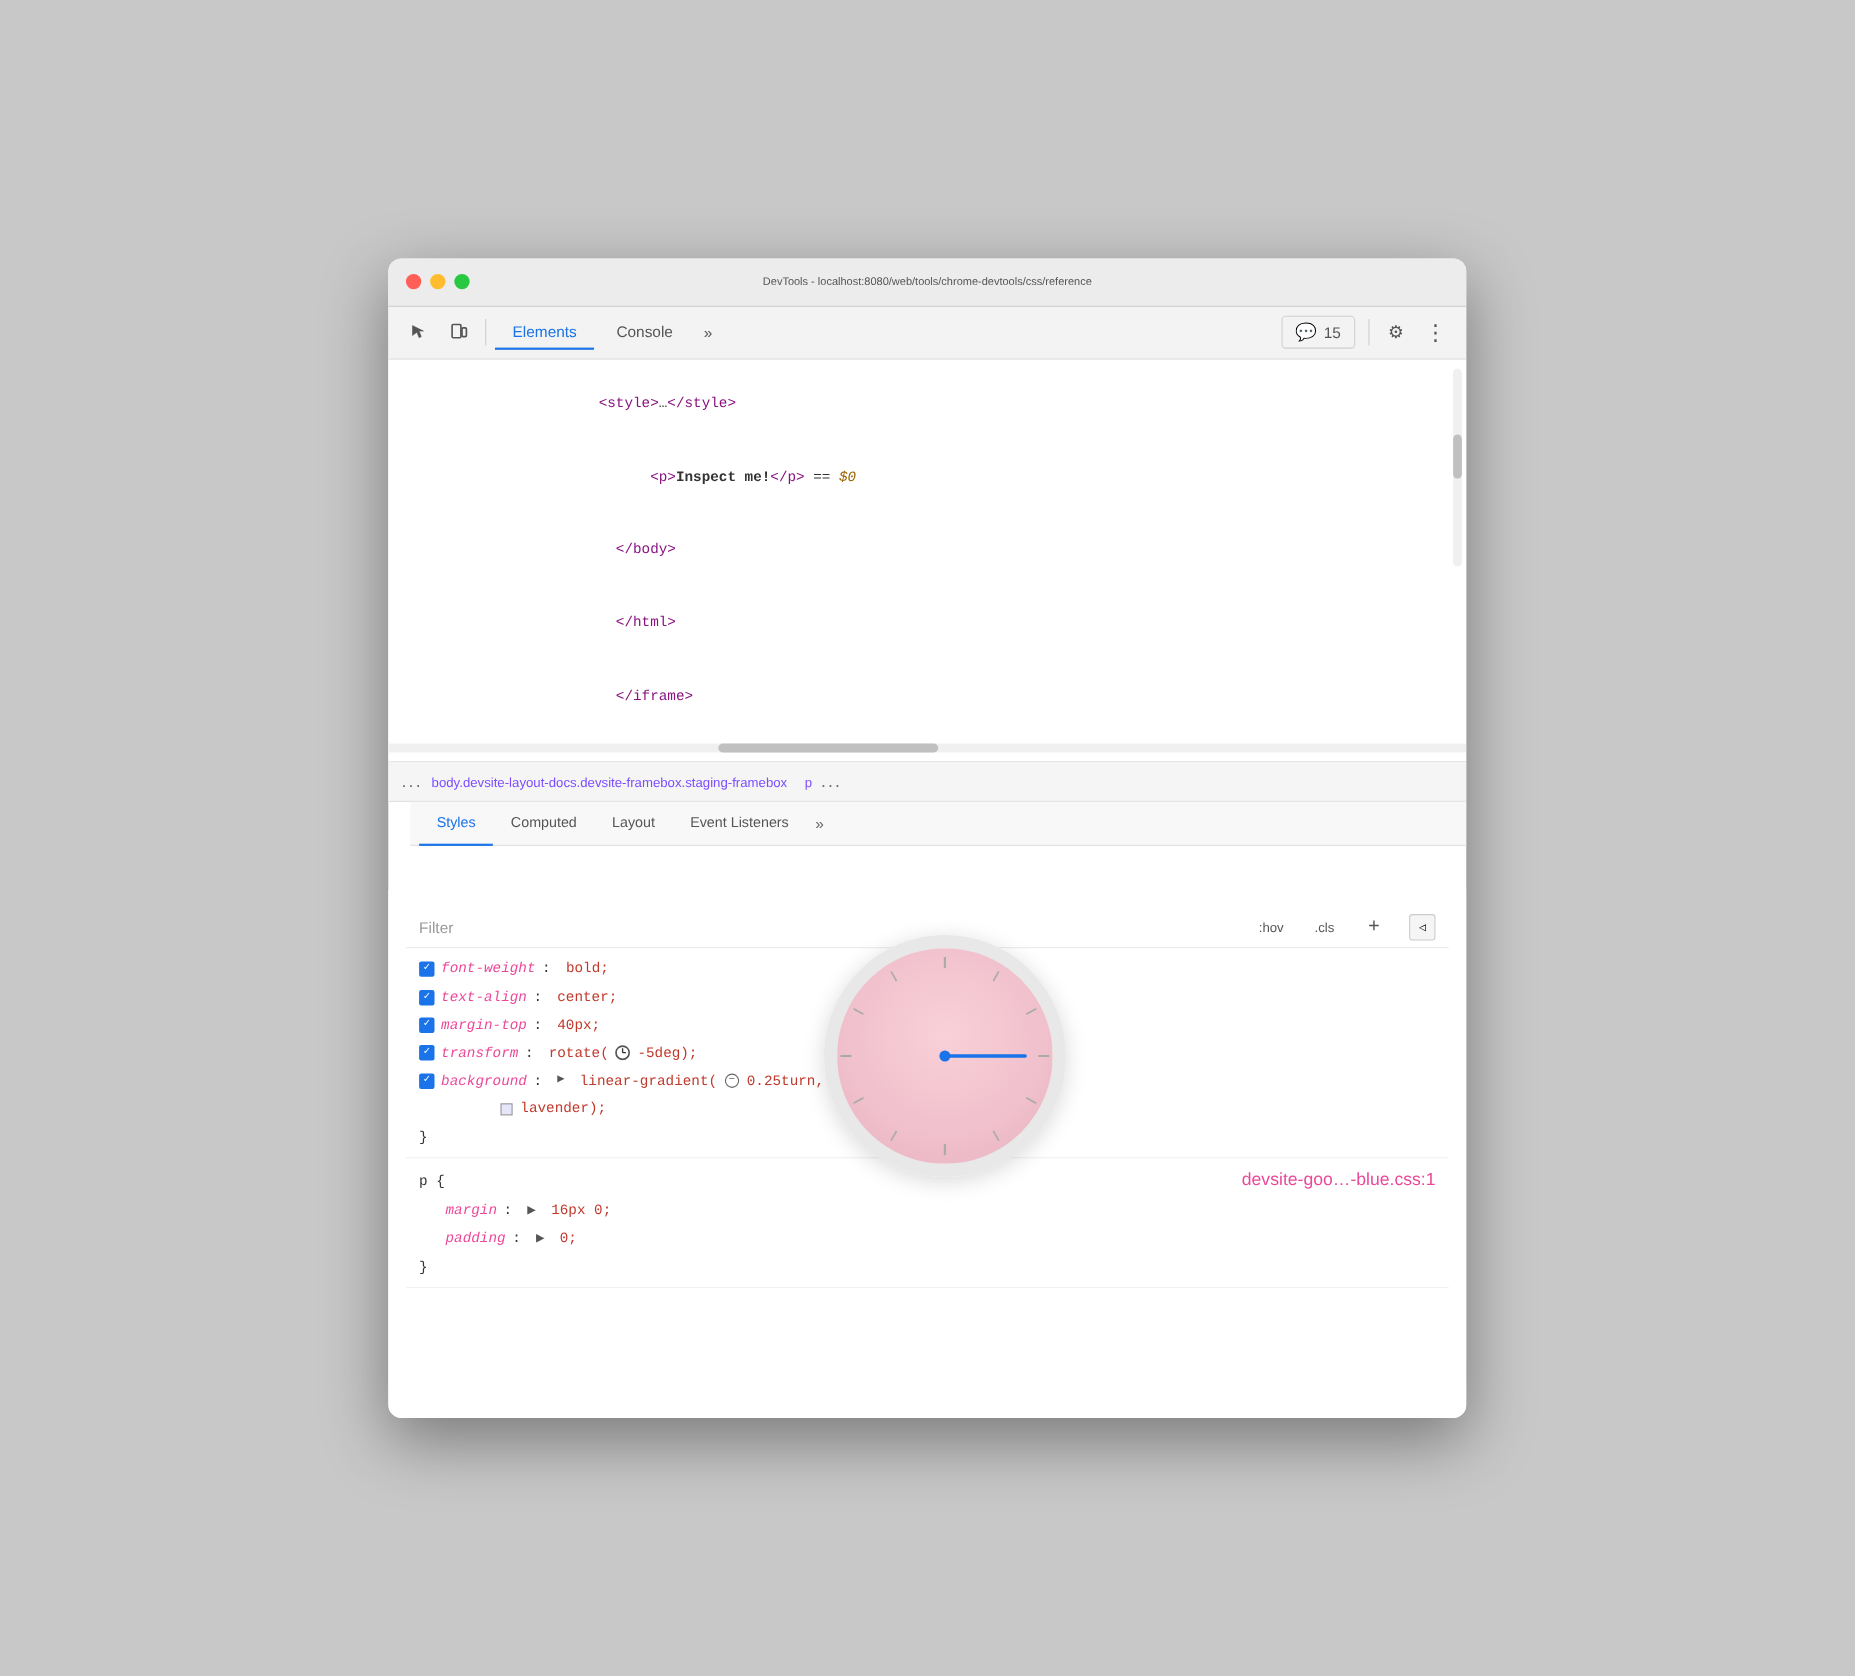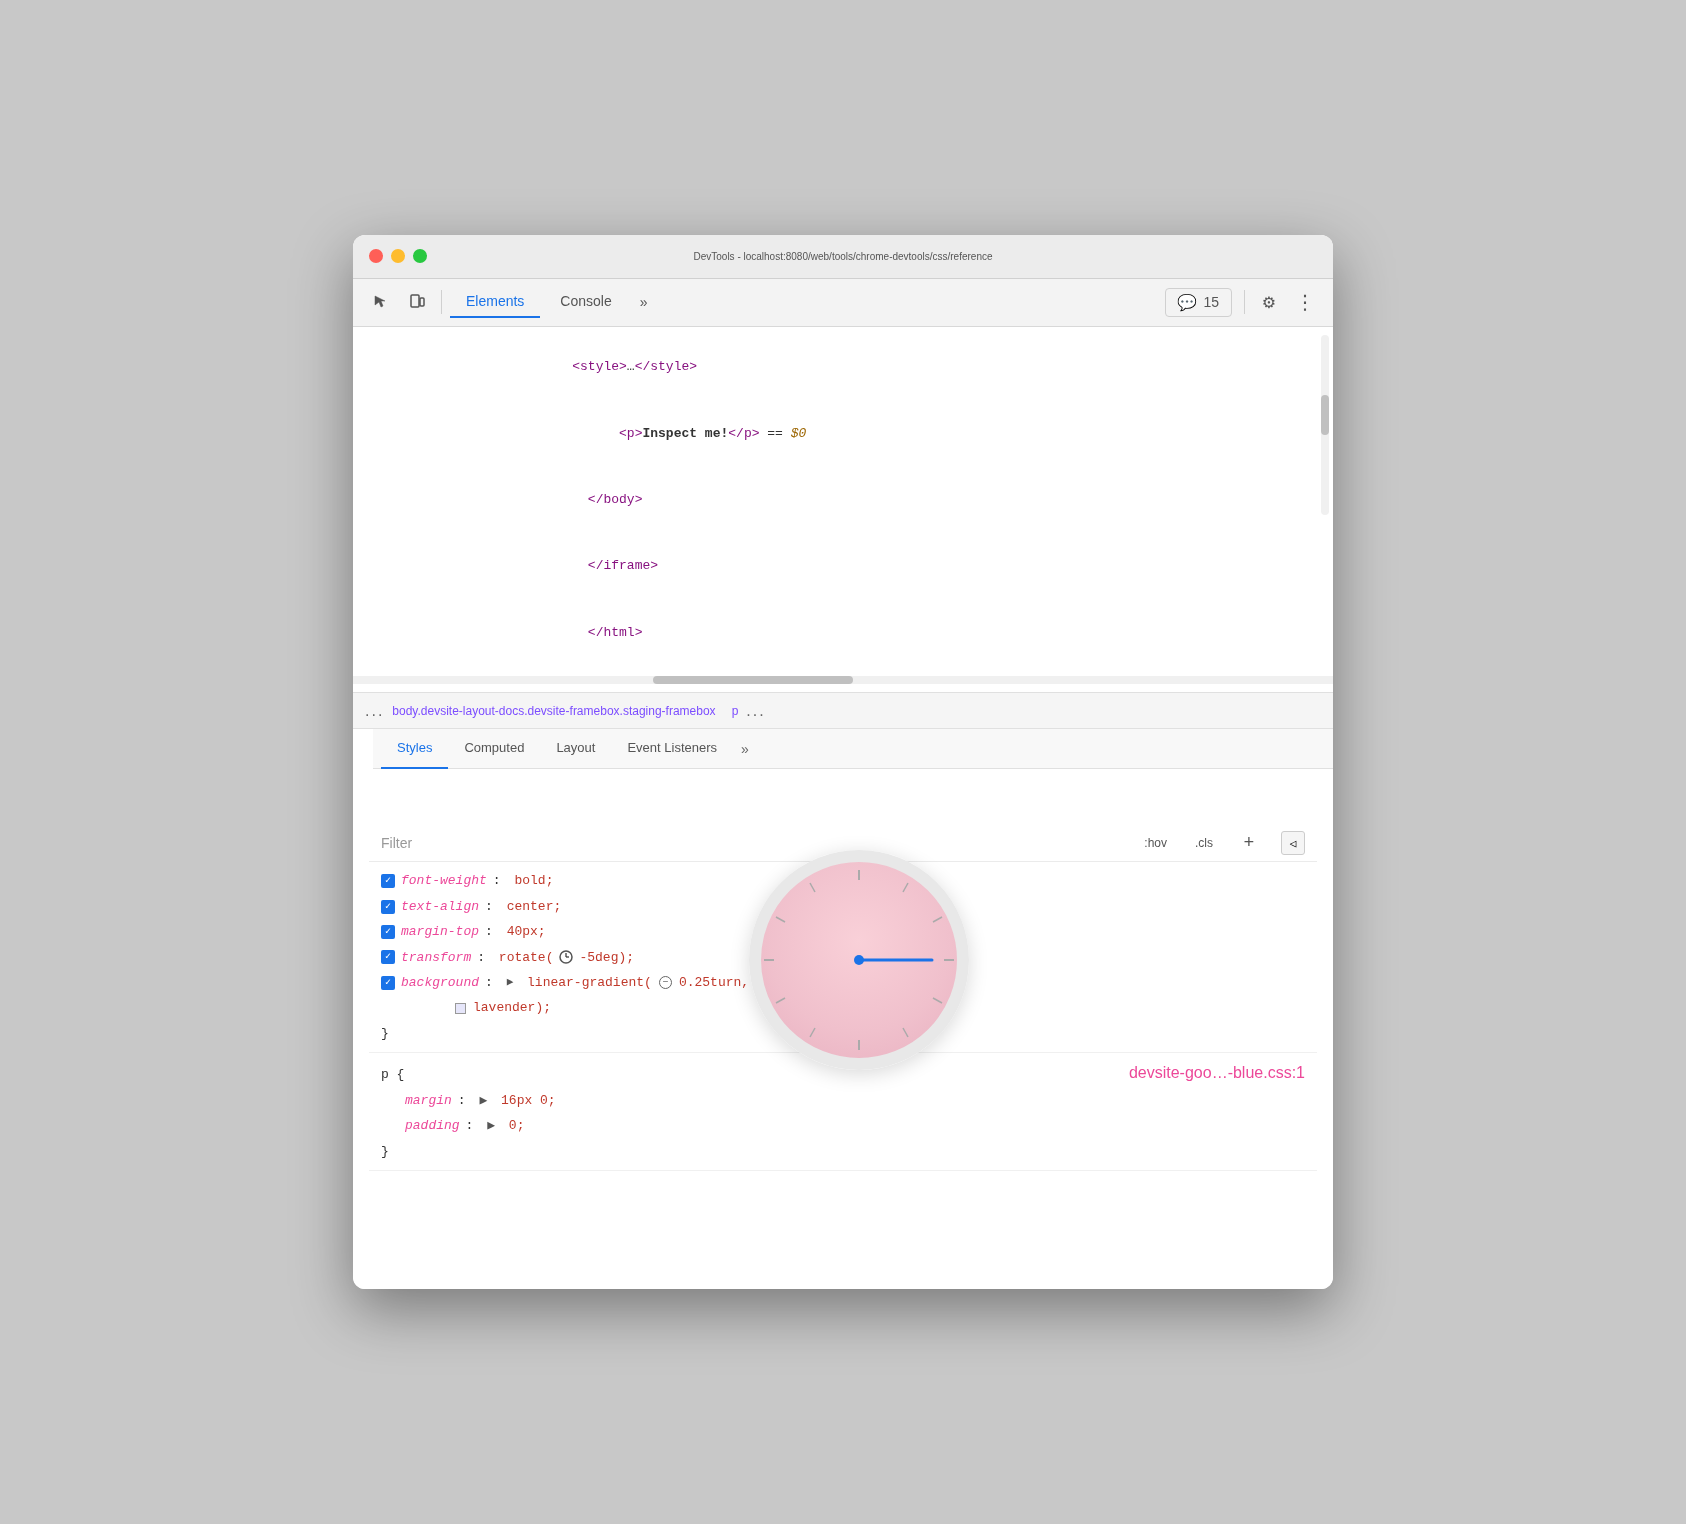--- a/index.html
+++ b/index.html
@@ -135,21 +135,21 @@
       font-family: 'Courier New', Courier, monospace;
       font-size: 13px;
       padding: 8px 0;
       min-height: 200px;
       border-bottom: 1px solid #e0e0e0;
       overflow: hidden;
       position: relative;
     }
 
     .dom-line {
-      padding: 2px 32px;
+      padding: 2px 4px;
       white-space: pre;
       color: #333;
       line-height: 1.6;
     }
 
     .dom-line .tag { color: #881280; }
     .dom-line .dollar { color: #9c6500; font-style: italic; }
 
     .dom-scrollbar {
       position: absolute;
@@ -461,24 +461,24 @@
     <div class="dom-line">
       &nbsp;&nbsp;&nbsp;&nbsp;&nbsp;&nbsp;&nbsp;&nbsp;&nbsp;&nbsp;&nbsp;&nbsp;&nbsp;&nbsp;&nbsp;&nbsp;&nbsp;&nbsp;<span class="tag">&lt;style&gt;</span>…<span class="tag">&lt;/style&gt;</span>
     </div>
     <div class="dom-line">
       &nbsp;&nbsp;&nbsp;&nbsp;&nbsp;&nbsp;&nbsp;&nbsp;&nbsp;&nbsp;&nbsp;&nbsp;&nbsp;&nbsp;&nbsp;&nbsp;&nbsp;&nbsp;&nbsp;&nbsp;&nbsp;&nbsp;&nbsp;&nbsp;<span class="tag">&lt;p&gt;</span><strong>Inspect me!</strong><span class="tag">&lt;/p&gt;</span> == <span class="dollar">$0</span>
     </div>
     <div class="dom-line">
       &nbsp;&nbsp;&nbsp;&nbsp;&nbsp;&nbsp;&nbsp;&nbsp;&nbsp;&nbsp;&nbsp;&nbsp;&nbsp;&nbsp;&nbsp;&nbsp;&nbsp;&nbsp;&nbsp;&nbsp;<span class="tag">&lt;/body&gt;</span>
     </div>
     <div class="dom-line">
+      &nbsp;&nbsp;&nbsp;&nbsp;&nbsp;&nbsp;&nbsp;&nbsp;&nbsp;&nbsp;&nbsp;&nbsp;&nbsp;&nbsp;&nbsp;&nbsp;&nbsp;&nbsp;&nbsp;&nbsp;<span class="tag">&lt;/html&gt;</span>
+    </div>
+    <div class="dom-line">
       &nbsp;&nbsp;&nbsp;&nbsp;&nbsp;&nbsp;&nbsp;&nbsp;&nbsp;&nbsp;&nbsp;&nbsp;&nbsp;&nbsp;&nbsp;&nbsp;&nbsp;&nbsp;&nbsp;&nbsp;<span class="tag">&lt;/iframe&gt;</span>
-    </div>
-    <div class="dom-line">
-      &nbsp;&nbsp;&nbsp;&nbsp;&nbsp;&nbsp;&nbsp;&nbsp;&nbsp;&nbsp;&nbsp;&nbsp;&nbsp;&nbsp;&nbsp;&nbsp;&nbsp;&nbsp;&nbsp;&nbsp;<span class="tag">&lt;/html&gt;</span>
     </div>
 
     <div class="dom-scrollbar">
       <div class="dom-scrollbar-thumb"></div>
     </div>
 
     <div style="height:8px; background:#f0f0f0; margin-top:10px; position:relative;">
       <div style="position:absolute; left:300px; width:200px; height:8px; background:#c0c0c0; border-radius:4px;"></div>
     </div>
   </div>

